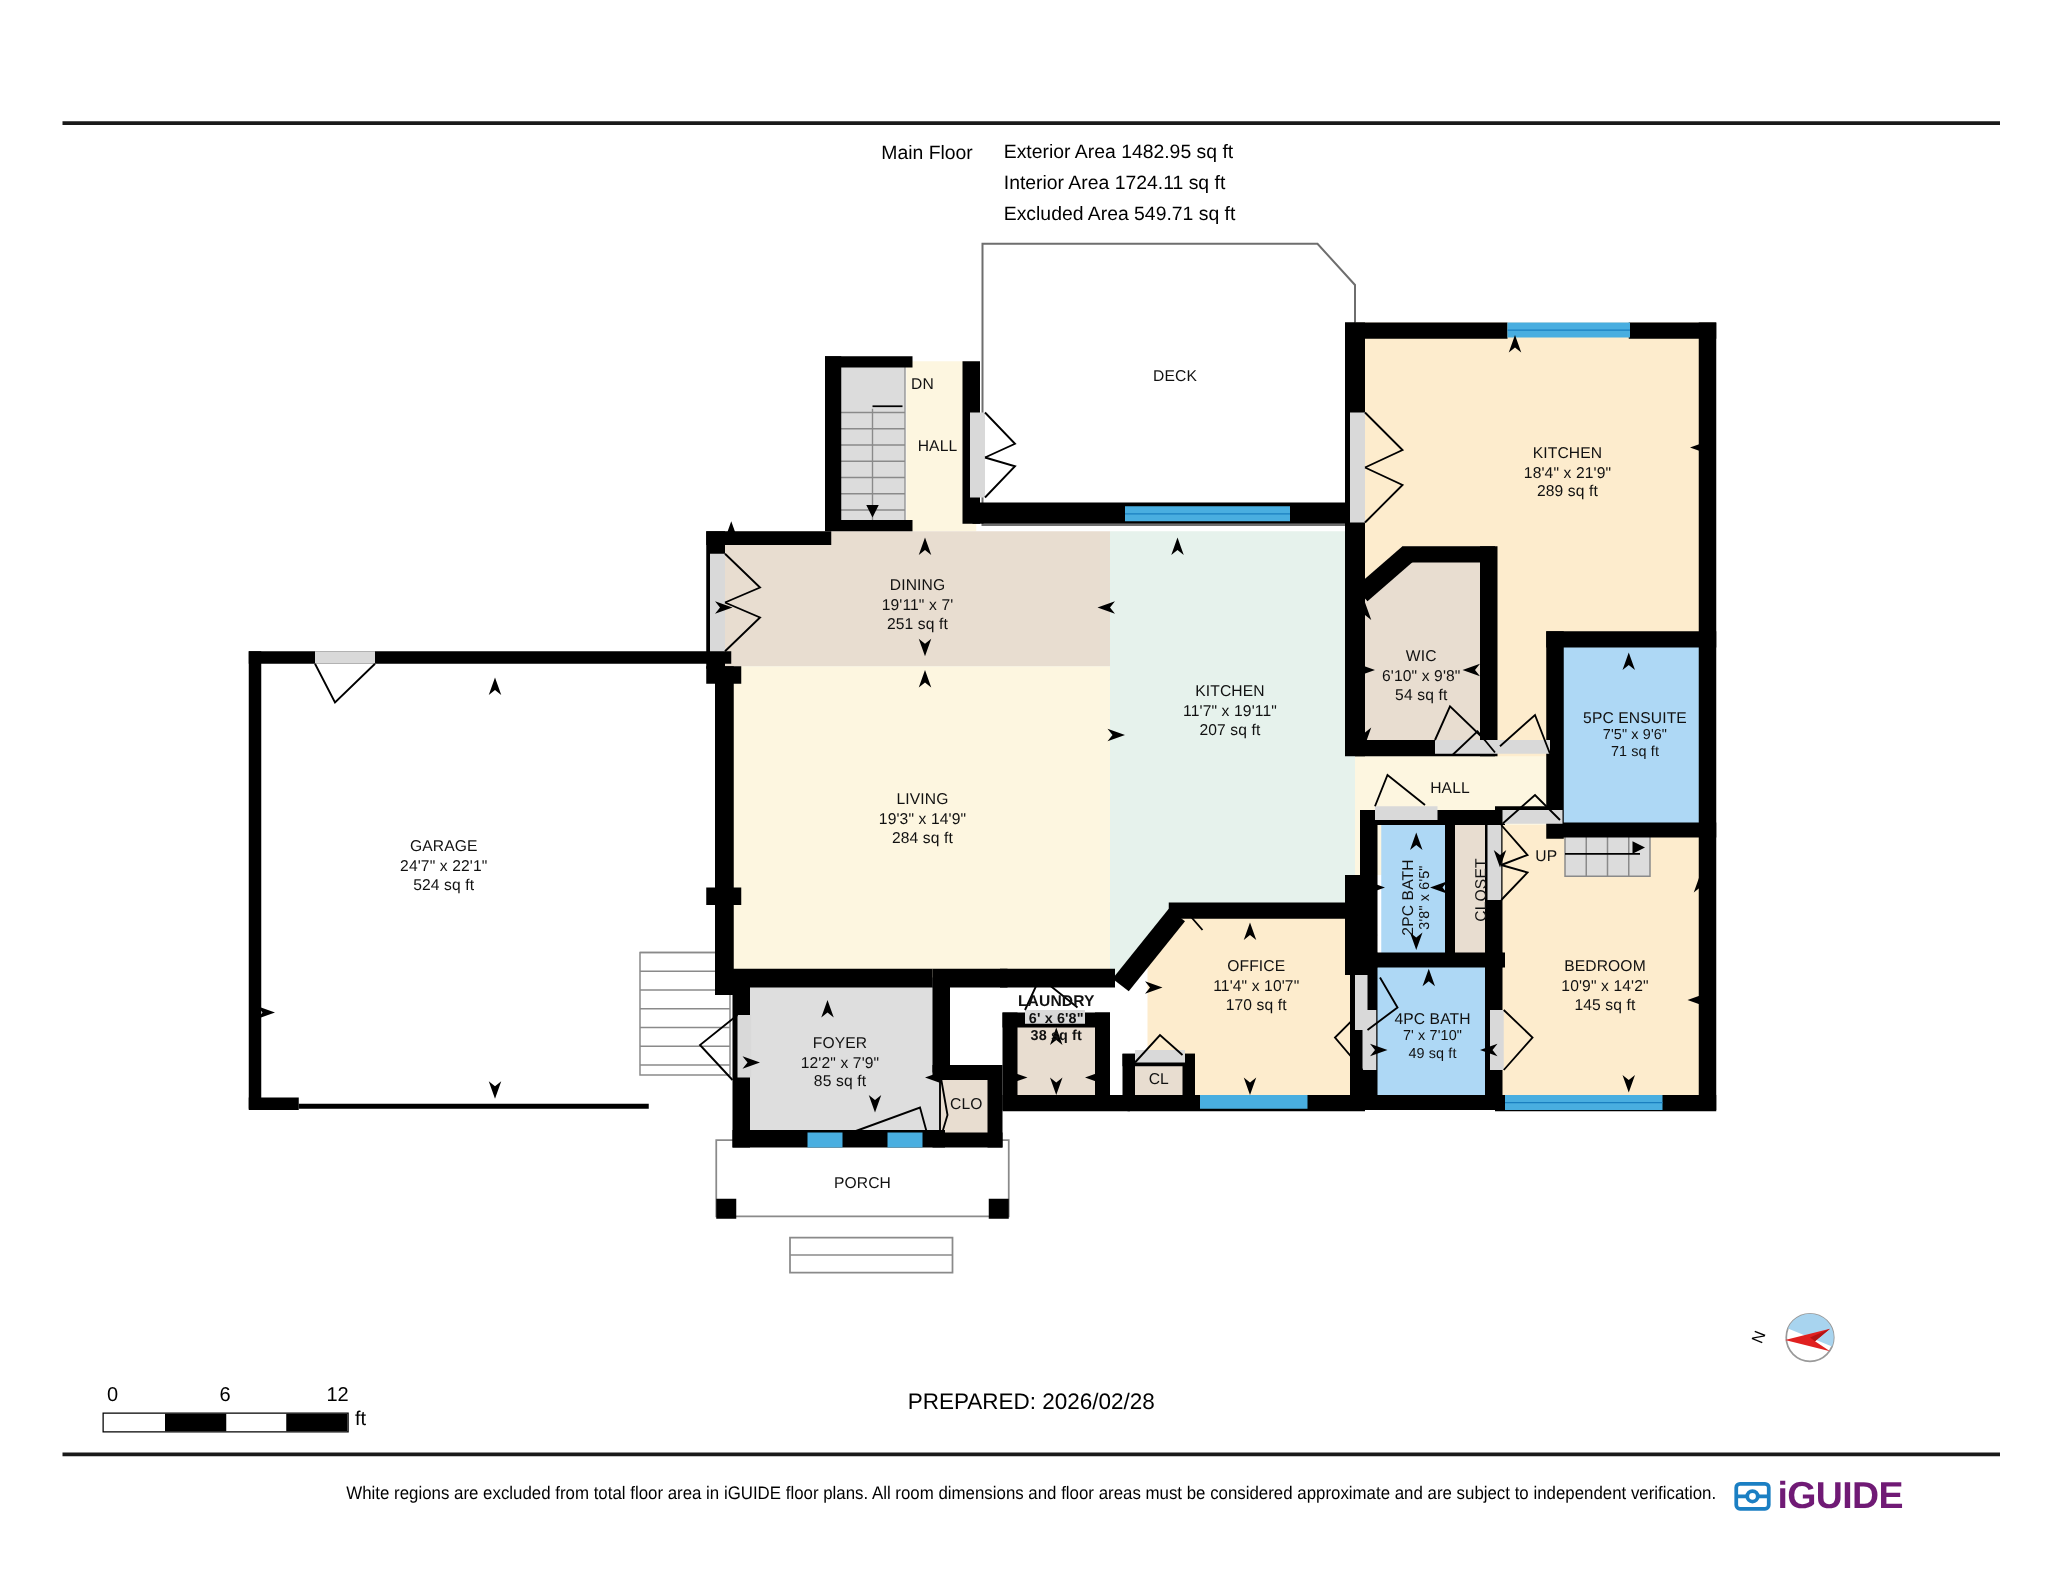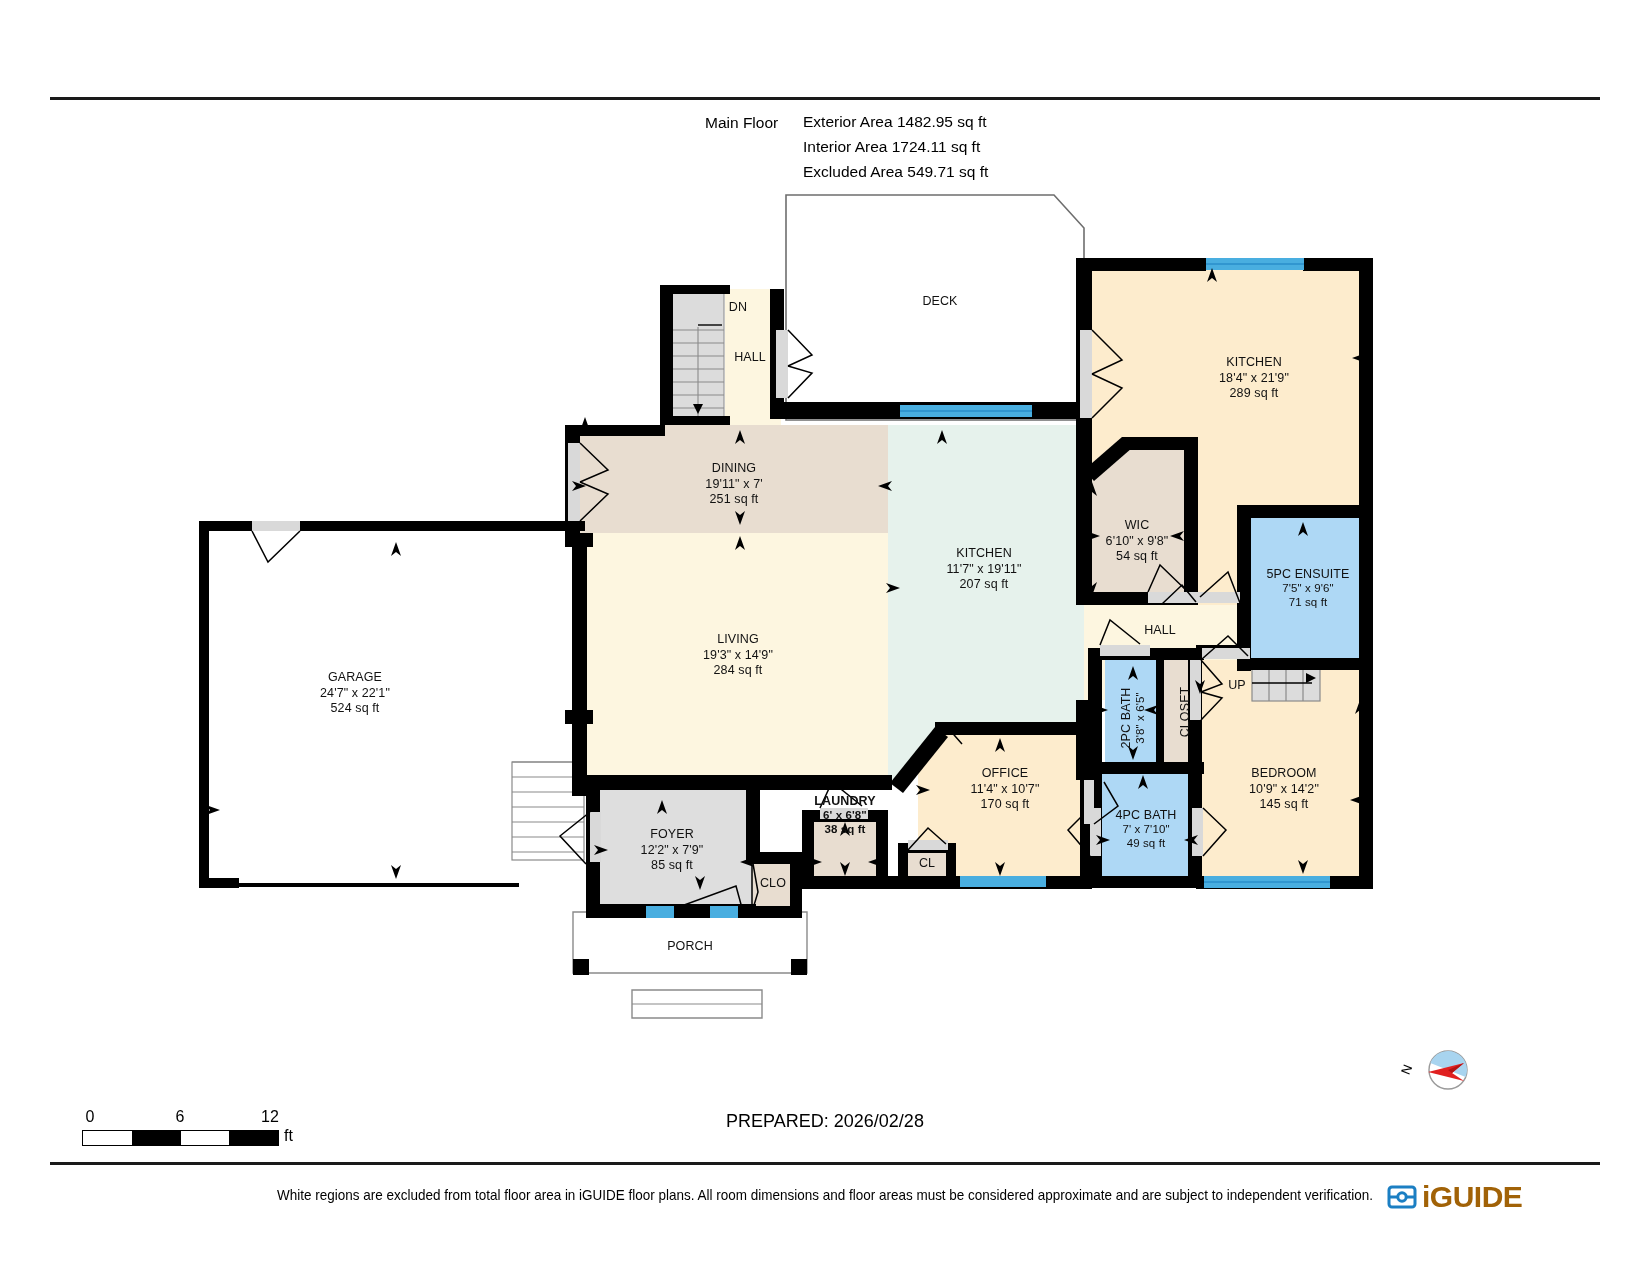--- a/index.html
+++ b/index.html
@@ -40,21 +40,21 @@
 
   
   #compass{position:absolute;left:1400px;top:1040px;width:90px;height:70px;}
   #compass .nlet{position:absolute;left:2px;top:22px;font-size:13px;transform:rotate(-68deg);}
 
   
   #rule-bot{position:absolute;left:50px;top:1162px;width:1550px;height:3px;background:#1a1a1a;}
   #disclaimer{position:absolute;left:0;top:1187px;width:1650px;text-align:center;
               font-size:14.5px;font-family:"Liberation Sans Narrow","Liberation Sans",sans-serif;
               transform:scaleX(.93);transform-origin:center;}
-  #logo{position:absolute;left:1385px;top:1180px;display:flex;align-items:center;gap:3px;color:#a16207;}
+  #logo{position:absolute;left:1385px;top:1180px;display:flex;align-items:center;gap:3px;color:#701a75;}
   #logo .word{font-size:30px;font-weight:bold;letter-spacing:-.5px;line-height:30px;}
 </style>
 </head>
 <body>
 
 <div class="page">
 
   <div id="rule-top"></div>
 
   <div id="summary">

